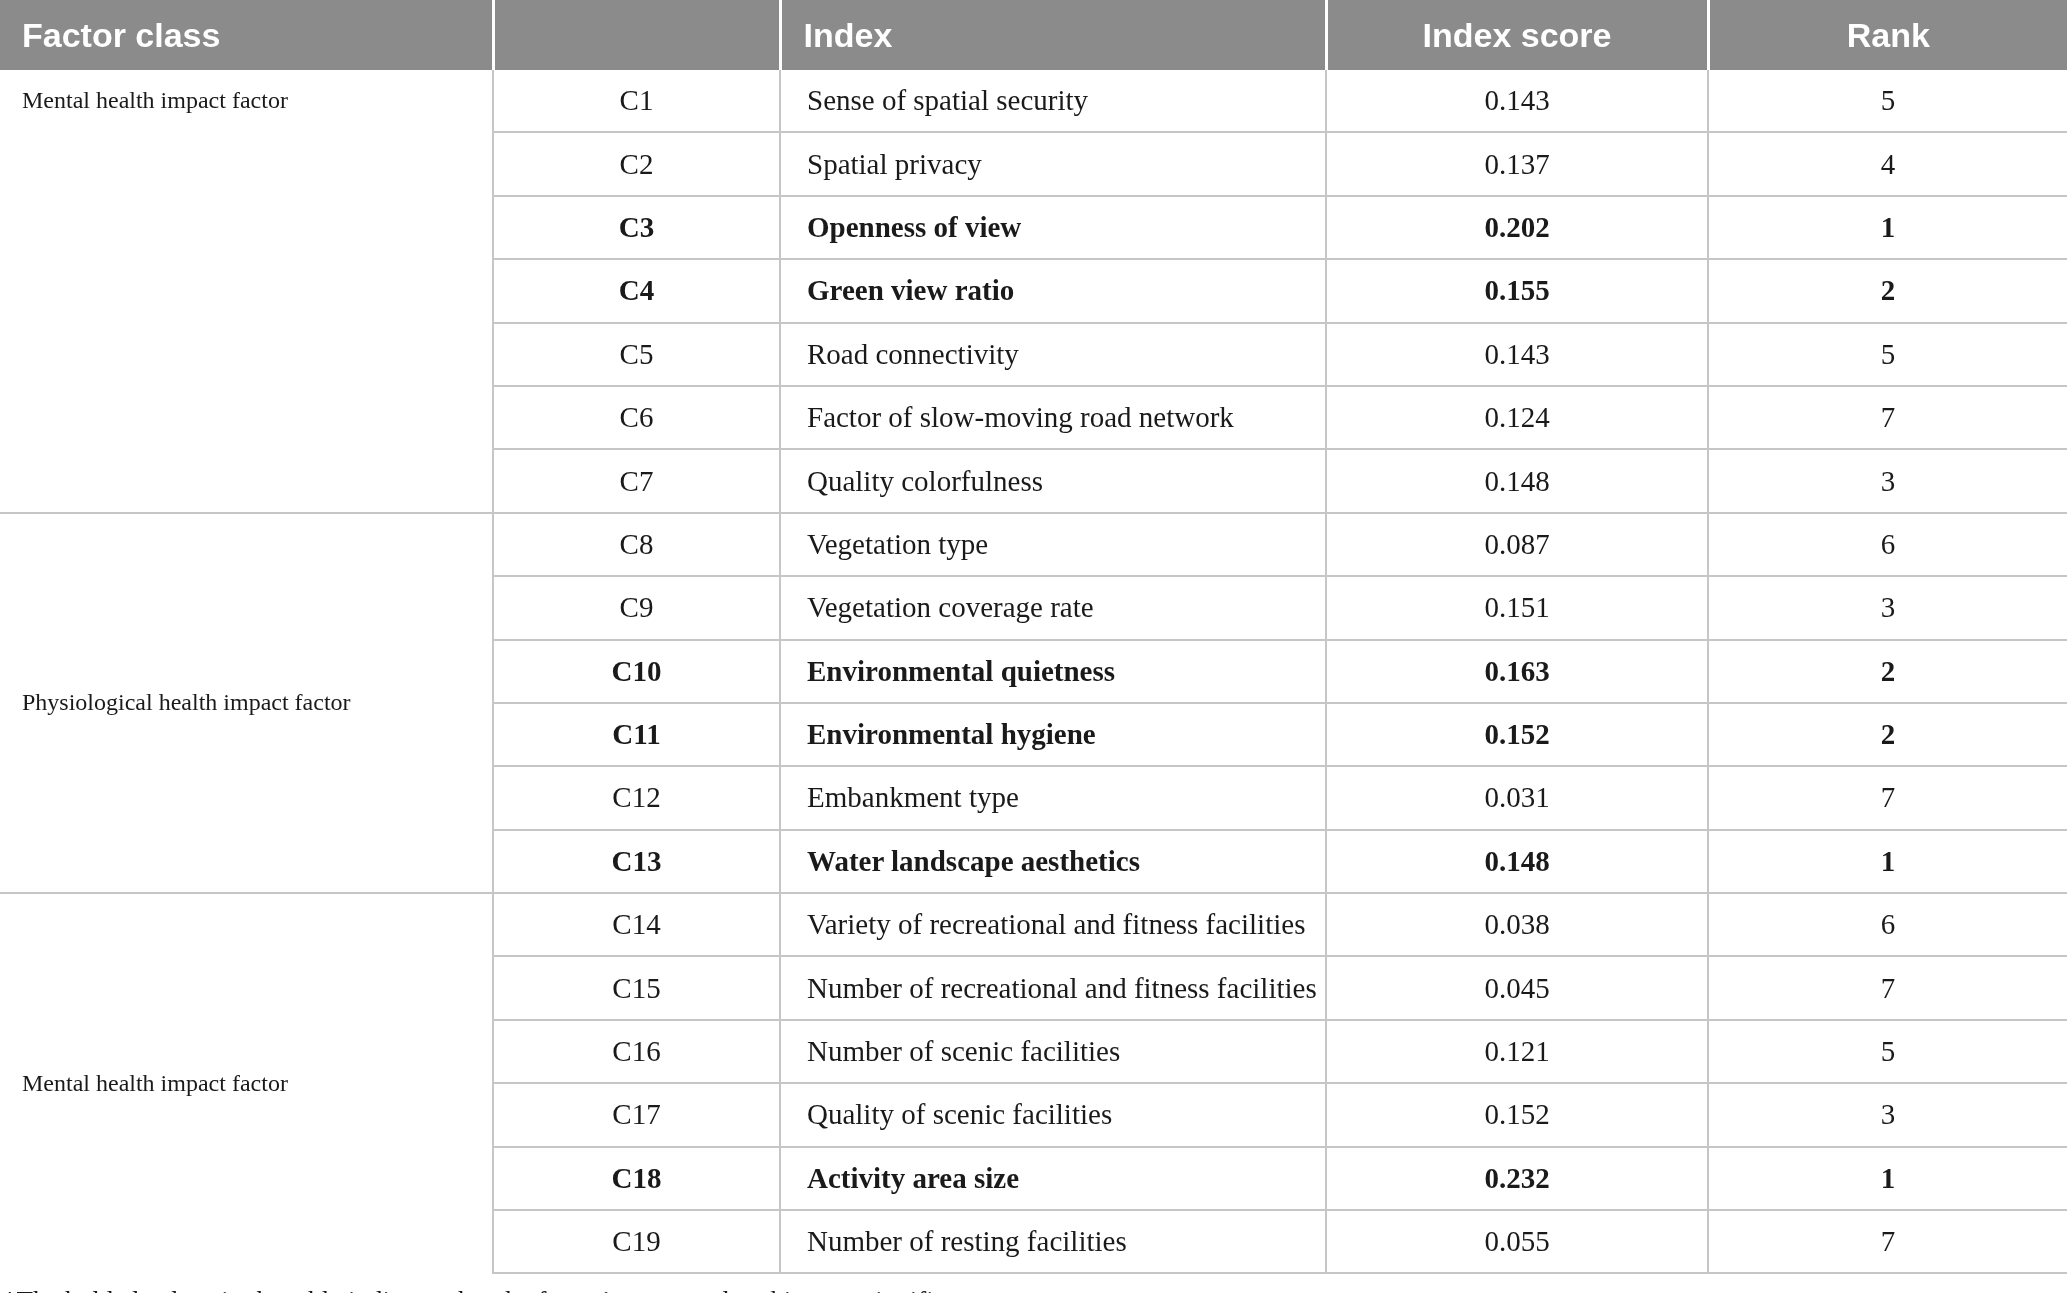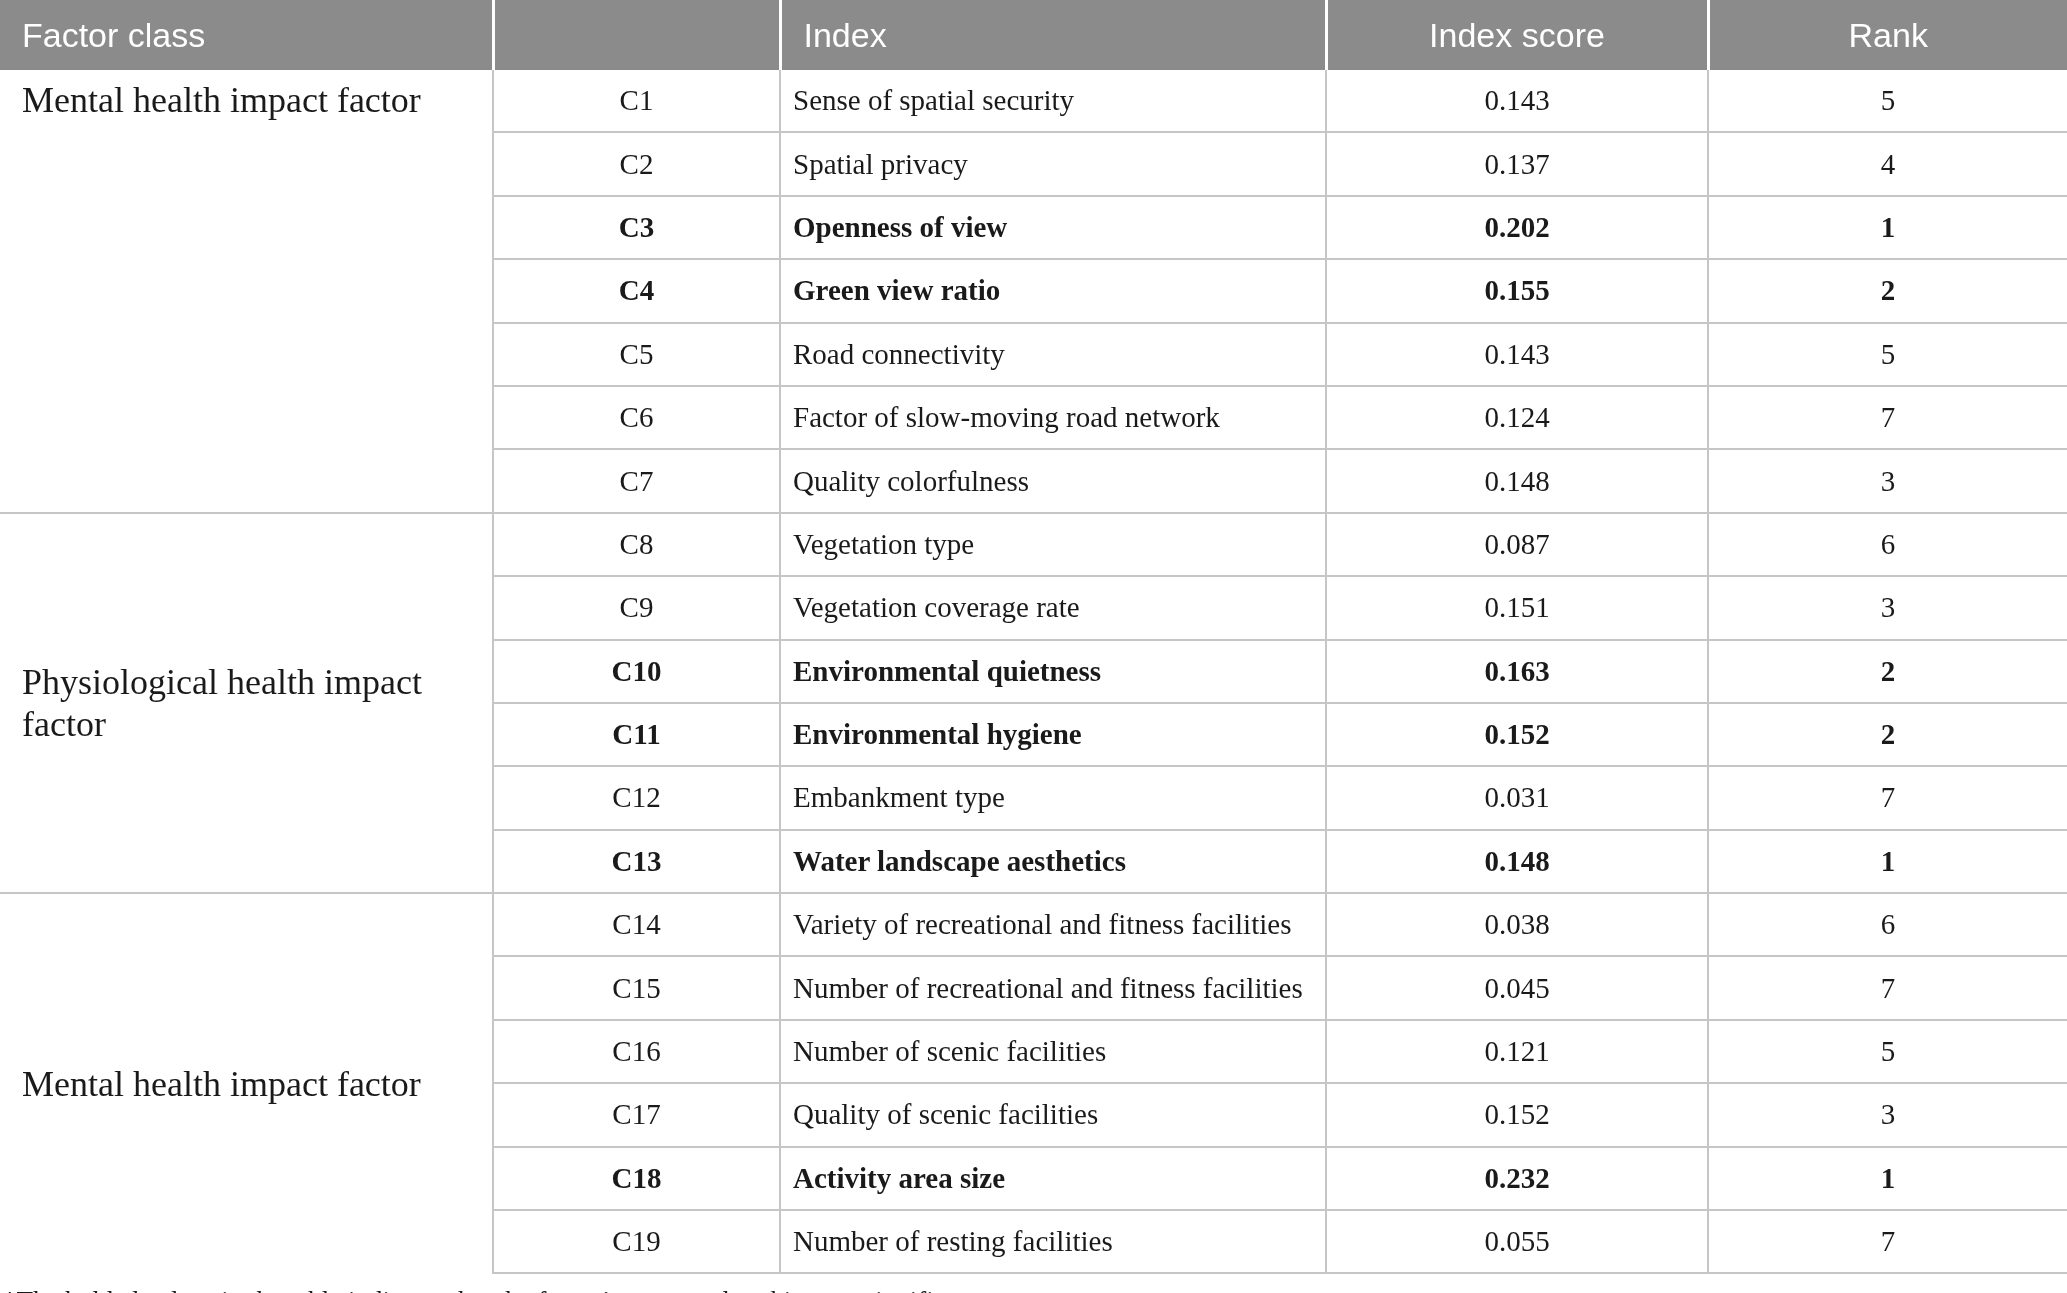--- a/index.html
+++ b/index.html
@@ -28,21 +28,21 @@
   table.factor-table col.c-factor { width: 493px; }
   table.factor-table col.c-code   { width: 287px; }
   table.factor-table col.c-index  { width: 546px; }
   table.factor-table col.c-score  { width: 382px; }
   table.factor-table col.c-rank   { width: 359px; }
 
   thead th {
     background: var(--header-bg, #8b8b8b);
     color: var(--header-text, #ffffff);
     font-family: "Liberation Sans", sans-serif;
-    font-weight: 400;
+    font-weight: 700;
     font-size: 34px;
     height: 70px;
     padding: 0;
     vertical-align: middle;
     border: none;
   }
   thead th + th { border-left: 3px solid #ffffff; }
   thead th.h-factor { text-align: left; padding-left: 22px; }
   thead th.h-index  { text-align: left; padding-left: 22px; margin-top: 33px; }
   thead th.h-score  { text-align: center; }
@@ -56,29 +56,29 @@
     background: #ffffff;
   }
   
   tbody tr:not(:first-child) td { border-top: 2px solid var(--grid, #c6c6c6); }
   tbody tr:last-child td { border-bottom: 2px solid var(--grid, #c6c6c6); }
 
   td.factor {
     text-align: left;
     padding-left: 22px;
     border-right: 2px solid var(--grid, #c6c6c6);
-    font-size: 36px;
+    font-size: 24px;
   }
   td.factor.va-top {
     vertical-align: top;
     padding-top: 13px;
     line-height: 35px;
   }
   td.code  { text-align: center; border-left: 2px solid var(--grid, #c6c6c6); }
-  td.index { text-align: left; padding-left: 12px; border-left: 2px solid var(--grid, #c6c6c6); }
+  td.index { text-align: left; padding-left: 26px; border-left: 2px solid var(--grid, #c6c6c6); }
   td.score { text-align: center; border-left: 2px solid var(--grid, #c6c6c6); margin-top: 48px; }
   td.rank  { text-align: center; border-left: 2px solid var(--grid, #c6c6c6); }
 
   tr.sig td.code,
   tr.sig td.index,
   tr.sig td.score,
   tr.sig td.rank { font-weight: bold; }
 
   .footnote {
     margin-top: 12px;

